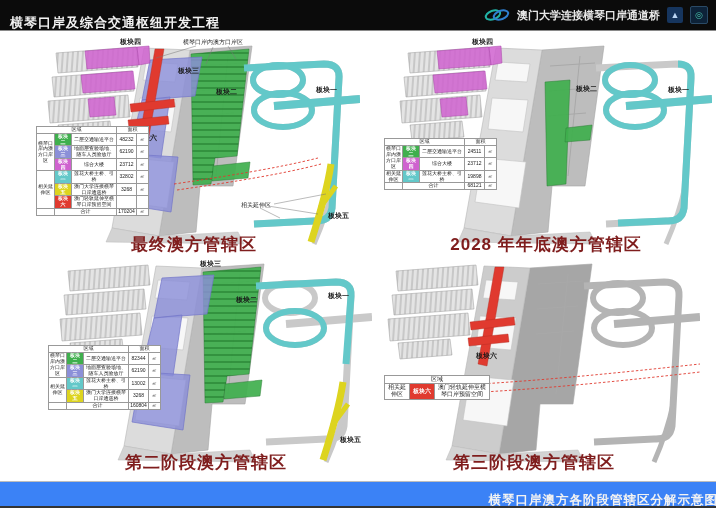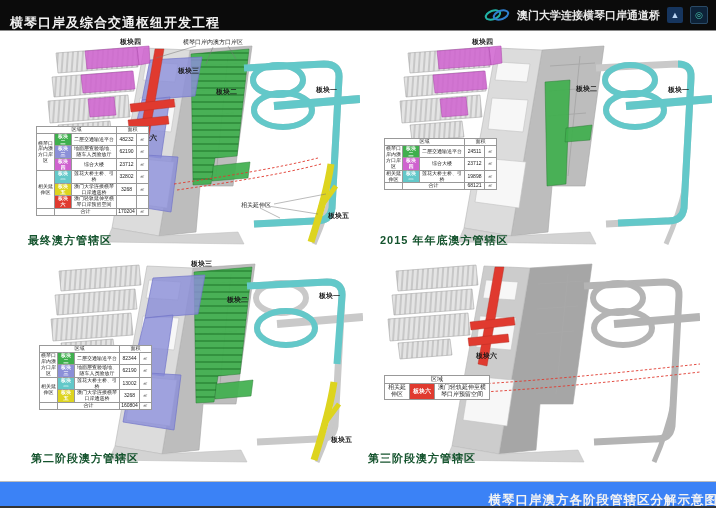--- a/index.html
+++ b/index.html
@@ -18,24 +18,24 @@
   .sq1{background:#16355e;color:#bcd6f5;}
   .sq2{background:#0d2238;color:#49c0a8;border:1px solid #2a4a66;}
   .botbar{position:absolute;left:0;top:481px;width:716px;height:27px;background:#3b82f6;
           border-top:1px solid #bdbdbd;display:flex;align-items:flex-end;justify-content:flex-end;padding-left:16px;}
   .botbar span{color:#f2f2f2;font-size:12.5px;font-weight:bold;letter-spacing:1px;margin-right:14px;}
   .botbar::after{content:"";position:absolute;left:0;bottom:0;width:100%;height:3px;background:#343434;}
 
   
   .panel{position:absolute;width:332px;height:220px;}
   .p-tl{left:28px;top:36px;}  .p-tr{left:380px;top:36px;}
-  .p-bl{left:31px;top:254px;} .p-br{left:368px;top:254px;}
+  .p-bl{left:40px;top:254px;} .p-br{left:368px;top:254px;}
   .panel svg.map{position:absolute;left:0;top:0;}
-  .caption{position:absolute;left:0;top:197px;width:100%;text-align:left;
-           font-size:11px;font-weight:bold;color:#14532d;letter-spacing:1px;}
+  .caption{position:absolute;left:0;top:197px;width:100%;text-align:center;
+           font-size:17px;font-weight:bold;color:#7f1d1d;letter-spacing:1px;}
 
   
   .comb{fill:url(#hatch);stroke:#9a9a9a;stroke-width:.5;}
   .slabC{fill:#dcdcdc;stroke:#b5b5b5;stroke-width:.6;}
   .slabR{fill:#bdbdbd;stroke:#a5a5a5;stroke-width:.6;}
   .skirt{fill:#d3d3d3;stroke:#bbbbbb;stroke-width:.5;}
   .bldg{fill:#f7f7f7;stroke:#c2c2c2;stroke-width:.6;}
   .roadln{stroke:#a9a9a9;stroke-width:1;fill:none;}
   .road{stroke:#c9c9c9;fill:none;}
   .p-br .slabR{fill:#a6a6a6;} .p-br .slabC{fill:#cccccc;} .p-br .road{stroke:#b4b4b4;}
@@ -306,21 +306,21 @@
           </tr>
       <tr>
             <td></td>
           <td colspan="2">合计</td>
           <td>68121</td>
           <td>㎡</td>
           </tr>
     </tbody>
       </table>
 
-    <div class="caption">2015 年年底澳方管辖区</div>
+    <div class="caption">2028 年年底澳方管辖区</div>
   </div>
 
   <div class="panel p-bl">
     <svg class="map" width="332" height="210" viewBox="0 0 332 210">
       <g>
         <polygon class="comb" points="28,17 108,11 110,31 30,37"></polygon>
         <polygon class="comb" points="24,41 104,35 106,55 26,61"></polygon>
         <polygon class="comb" points="20,65 100,59 102,81 22,87"></polygon>
         <polygon class="comb" points="30,89 82,85 84,101 32,105"></polygon>
         <polygon class="slabR" points="162,14 224,10 205,150 172,150 168,196 131,200"></polygon>

